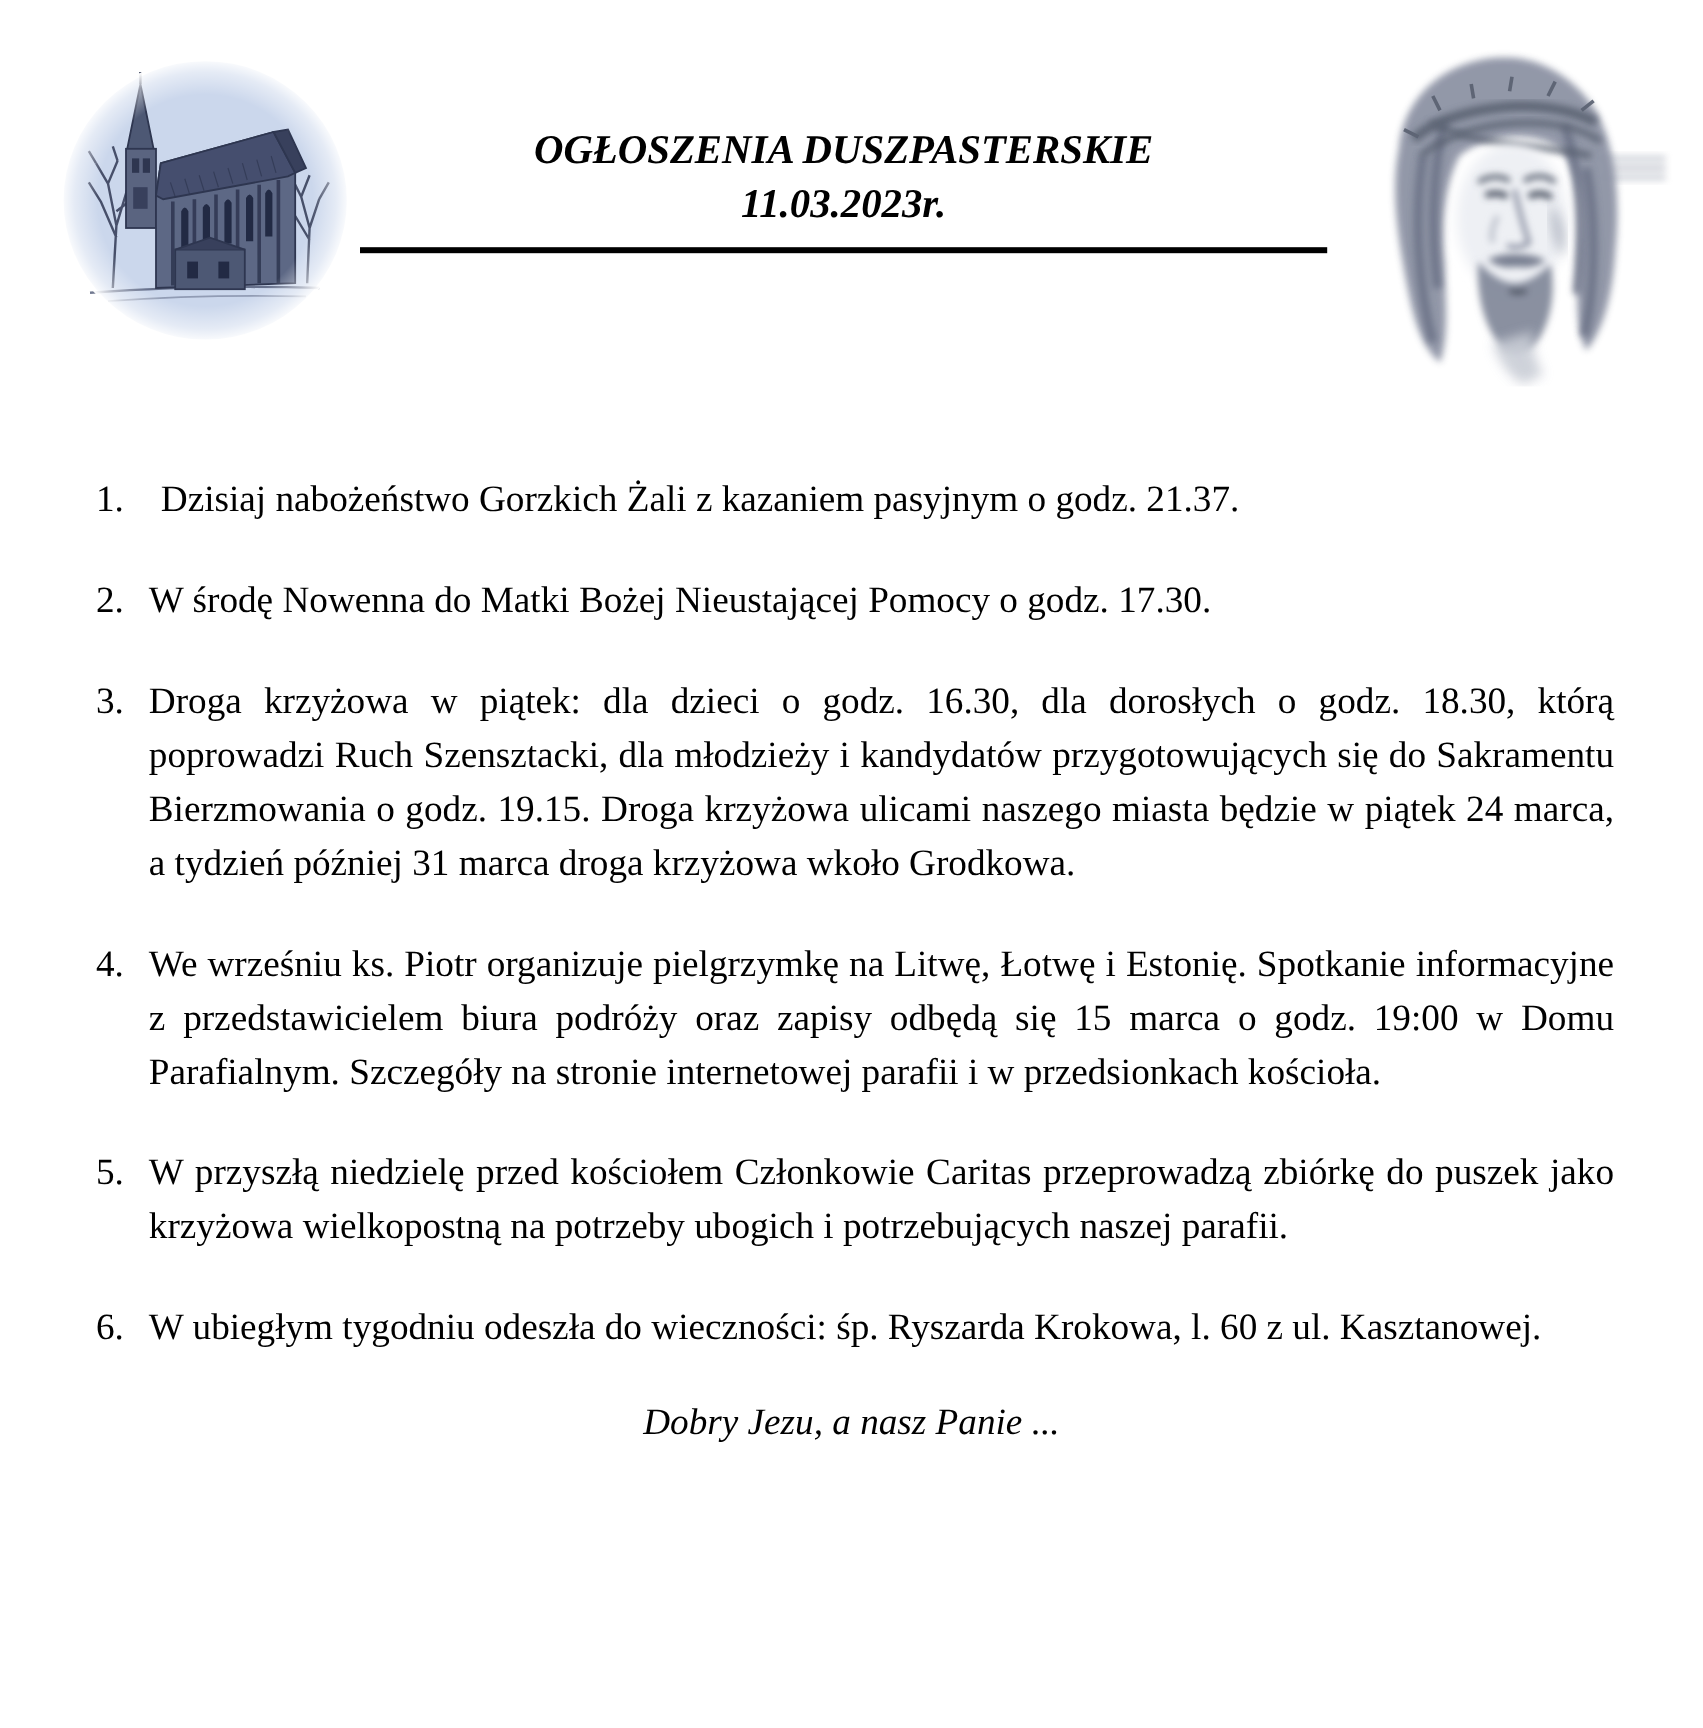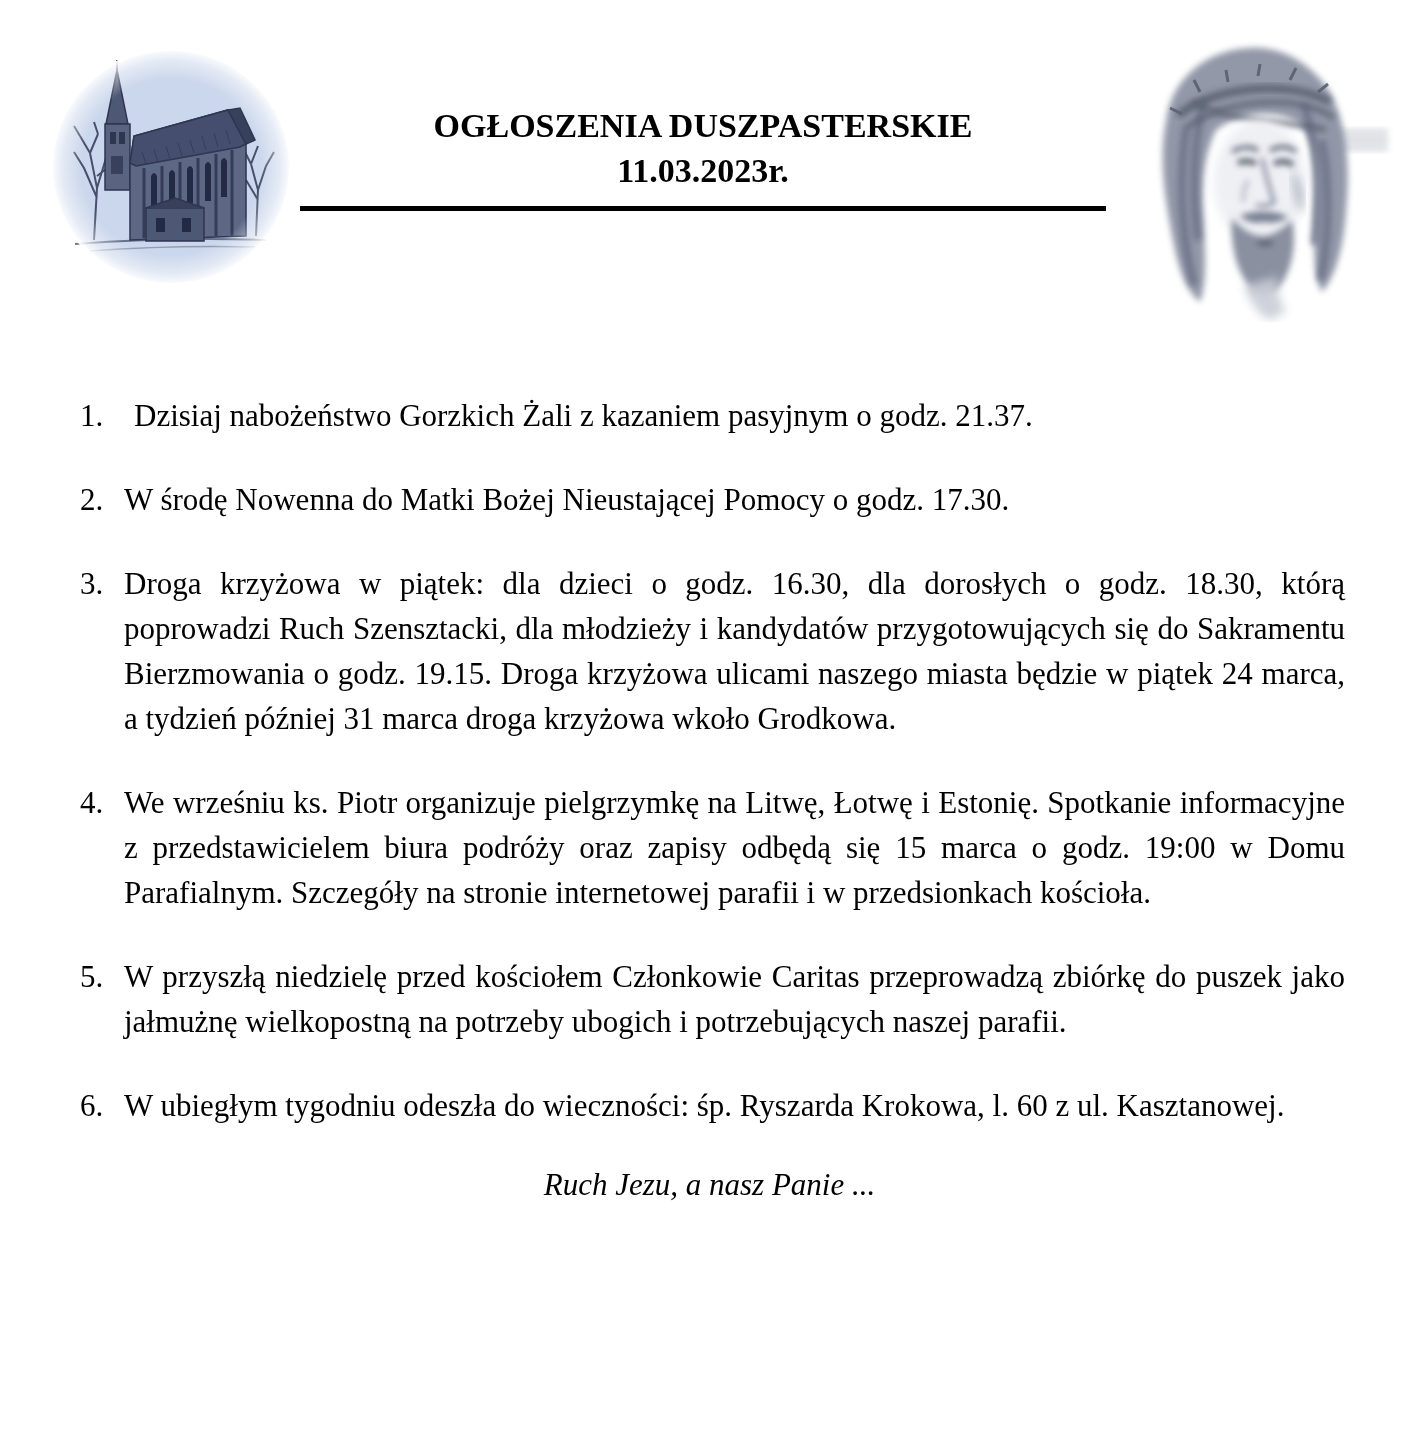--- a/index.html
+++ b/index.html
@@ -7,21 +7,21 @@
     position: relative;
     width: 1419px;
     height: 1440px;
     background: #ffffff;
     color: #000000;
     font-family: "Liberation Serif", "DejaVu Serif", serif;
     overflow: hidden;
   }
 
   
-  .header { position: relative; height: 393px; }
+  .header { position: relative; height: 393px; font-style: italic; }
 
   .church-img {
     position: absolute;
     left: 50px; top: 48px;
     width: 242px; height: 238px;
   }
 
   .title-block {
     position: absolute;
     left: 300px; top: 103px;
@@ -200,23 +200,23 @@
     <li class="announcement">
       <span class="num">3.</span>
       <span>Droga krzyżowa w piątek: dla dzieci o godz. 16.30, dla dorosłych o godz. 18.30, którą poprowadzi Ruch Szensztacki, dla młodzieży i kandydatów przygotowujących się do Sakramentu Bierzmowania o godz. 19.15. Droga krzyżowa ulicami naszego miasta będzie w piątek 24 marca, a tydzień później 31 marca droga krzyżowa wkoło Grodkowa.</span>
     </li>
     <li class="announcement">
       <span class="num">4.</span>
       <span>We wrześniu ks. Piotr organizuje pielgrzymkę na Litwę, Łotwę i Estonię. Spotkanie informacyjne z przedstawicielem biura podróży oraz zapisy odbędą się 15 marca o godz. 19:00 w Domu Parafialnym. Szczegóły na stronie internetowej parafii i w przedsionkach kościoła.</span>
     </li>
     <li class="announcement">
       <span class="num">5.</span>
-      <span>W przyszłą niedzielę przed kościołem Członkowie Caritas przeprowadzą zbiórkę do puszek jako jałmużnę wielkopostną na potrzeby ubogich i potrzebujących naszej parafii.</span>
+      <span>W przyszłą niedzielę przed kościołem Członkowie Caritas przeprowadzą zbiórkę do puszek jako krzyżowa wielkopostną na potrzeby ubogich i potrzebujących naszej parafii.</span>
     </li>
     <li class="announcement">
       <span class="num">6.</span>
       <span>W ubiegłym tygodniu odeszła do wieczności: śp. Ryszarda Krokowa, l. 60 z ul. Kasztanowej.</span>
     </li>
   </ol>
 
-  <div class="closing-prayer">Ruch Jezu, a nasz Panie ...</div>
+  <div class="closing-prayer">Dobry Jezu, a nasz Panie ...</div>
 
 </div>
 
 </body></html>

